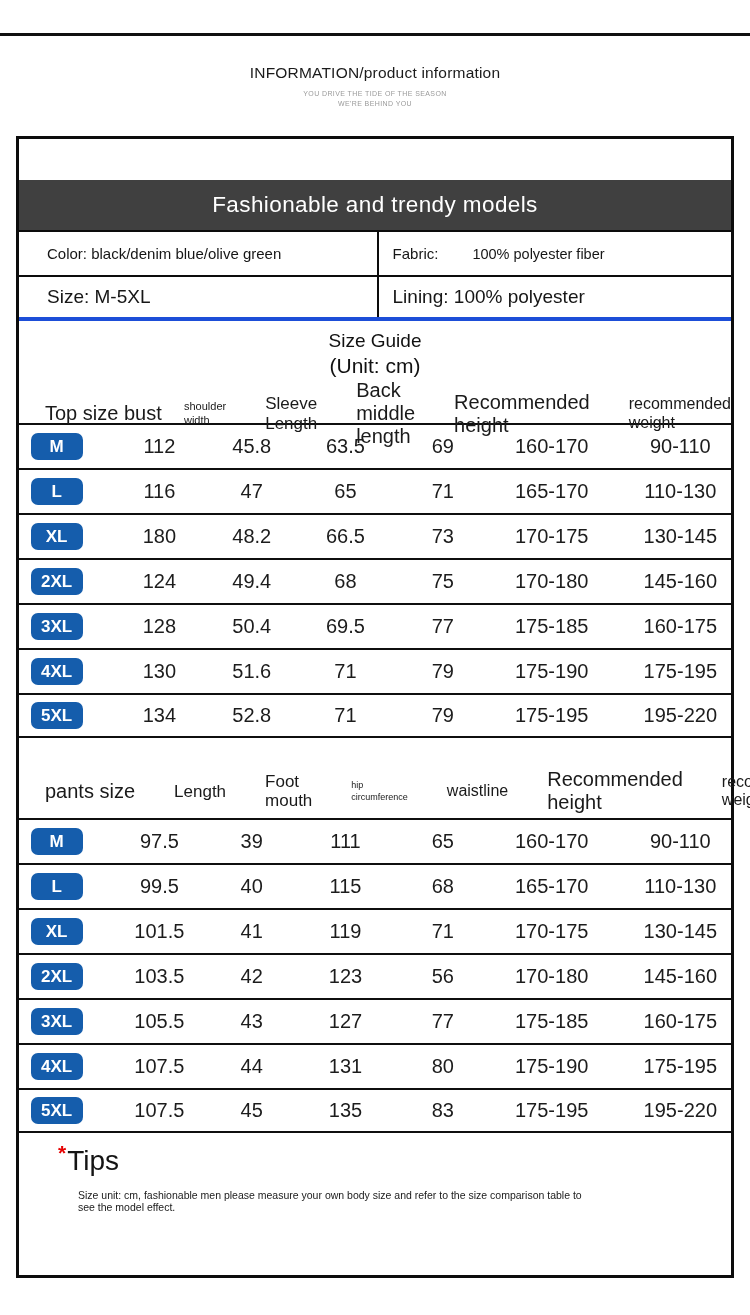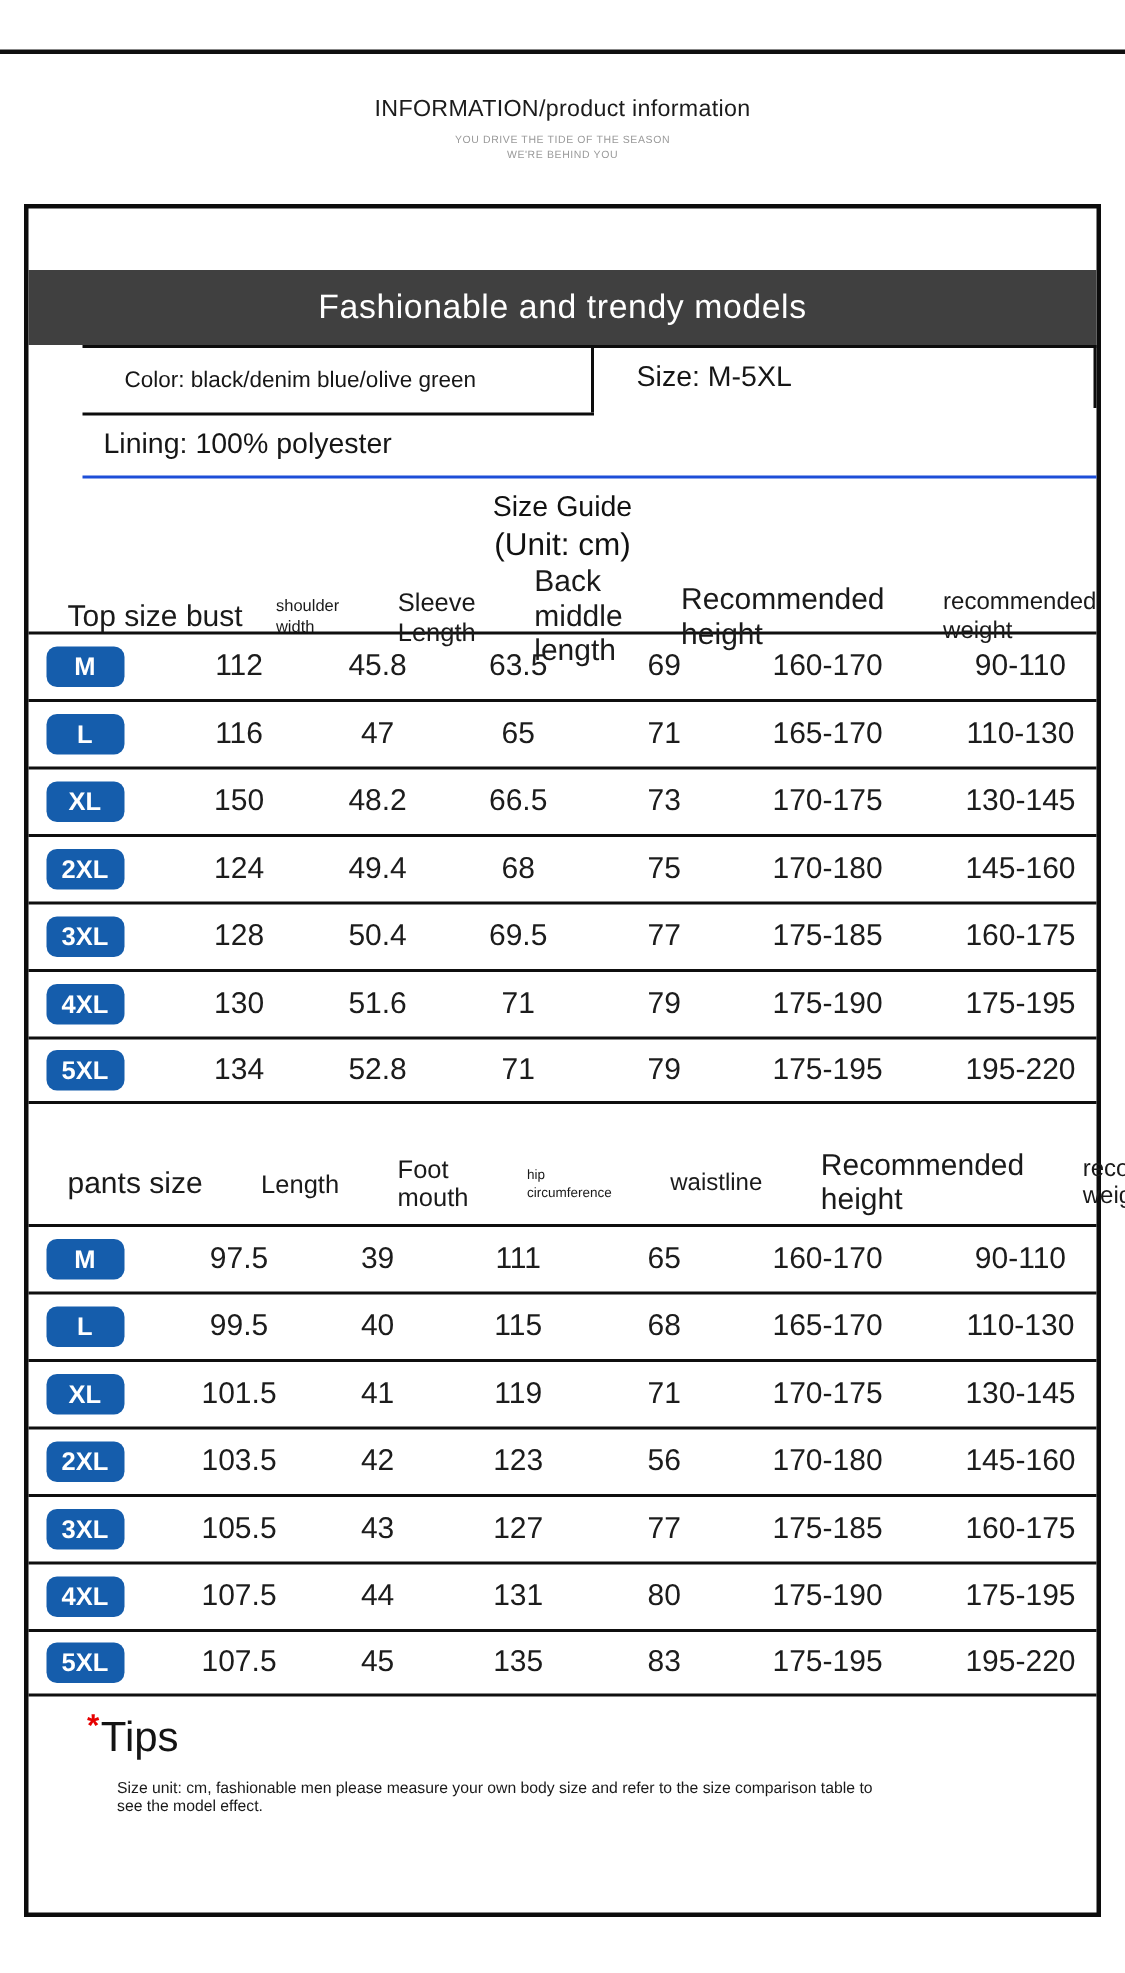--- a/index.html
+++ b/index.html
@@ -51,22 +51,21 @@
     color: #fff;
     font-size: 22.5px;
     letter-spacing: 0.4px;
     display: flex;
     align-items: center;
     justify-content: center;
   }
   .info-grid {
     display: grid;
     grid-template-columns: 50.5% 49.5%;
-    border-bottom: 2px solid #1d4ed8;
-    margin-left: 36px;
+    border-bottom: 4px solid #1d4ed8;
   }
   .info-cell {
     border-top: 2px solid #0c0c0c;
     display: flex;
     align-items: center;
   }
   .cell-left { border-right: 2px solid #0c0c0c; }
   .cell-color { height: 45px; font-size: 15px; padding-left: 28px; }
   .cell-fabric { height: 45px; font-size: 15px; padding-left: 14px; }
   .cell-fabric .fab-val { font-size: 14.5px; margin-left: 34px; }
@@ -165,20 +164,24 @@
   </div>
 
   <div class="box">
 
     <div class="box-top-space"></div>
 
     <div class="banner">Fashionable and trendy models</div>
 
     <div class="info-grid">
       <div class="info-cell cell-left cell-color">Color: black/denim blue/olive green</div>
+      <div class="info-cell cell-fabric">
+        <span>Fabric:</span>
+        <span class="fab-val">100% polyester fiber</span>
+      </div>
       <div class="info-cell cell-left cell-size">Size: M-5XL</div>
       <div class="info-cell cell-lining">Lining: 100% polyester</div>
     </div>
 
     <div class="guide-head">
       <div class="guide-title">Size Guide</div>
       <div class="guide-unit">(Unit: cm)</div>
     </div>
 
     <div id="tops-table">
@@ -208,21 +211,21 @@
           <div class="td"><span class="badge">L</span></div>
           <div class="td">116</div>
           <div class="td">47</div>
           <div class="td">65</div>
           <div class="td">71</div>
           <div class="td">165-170</div>
           <div class="td">110-130</div>
         </div>
         <div class="t-grid t-row">
           <div class="td"><span class="badge">XL</span></div>
-          <div class="td">150</div>
+          <div class="td">180</div>
           <div class="td">48.2</div>
           <div class="td">66.5</div>
           <div class="td">73</div>
           <div class="td">170-175</div>
           <div class="td">130-145</div>
         </div>
         <div class="t-grid t-row">
           <div class="td"><span class="badge">2XL</span></div>
           <div class="td">124</div>
           <div class="td">49.4</div>

